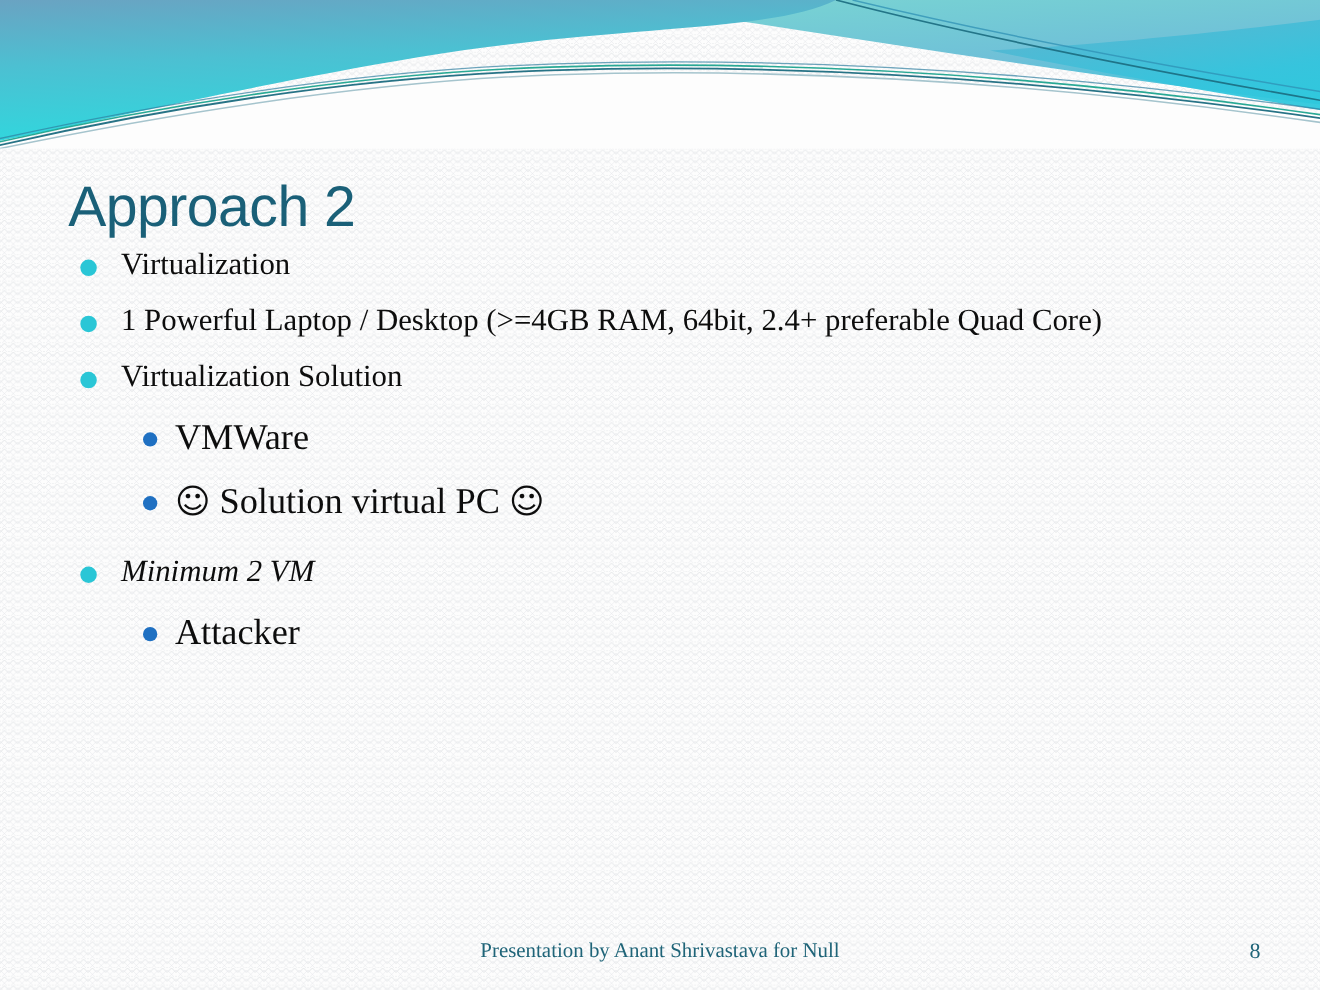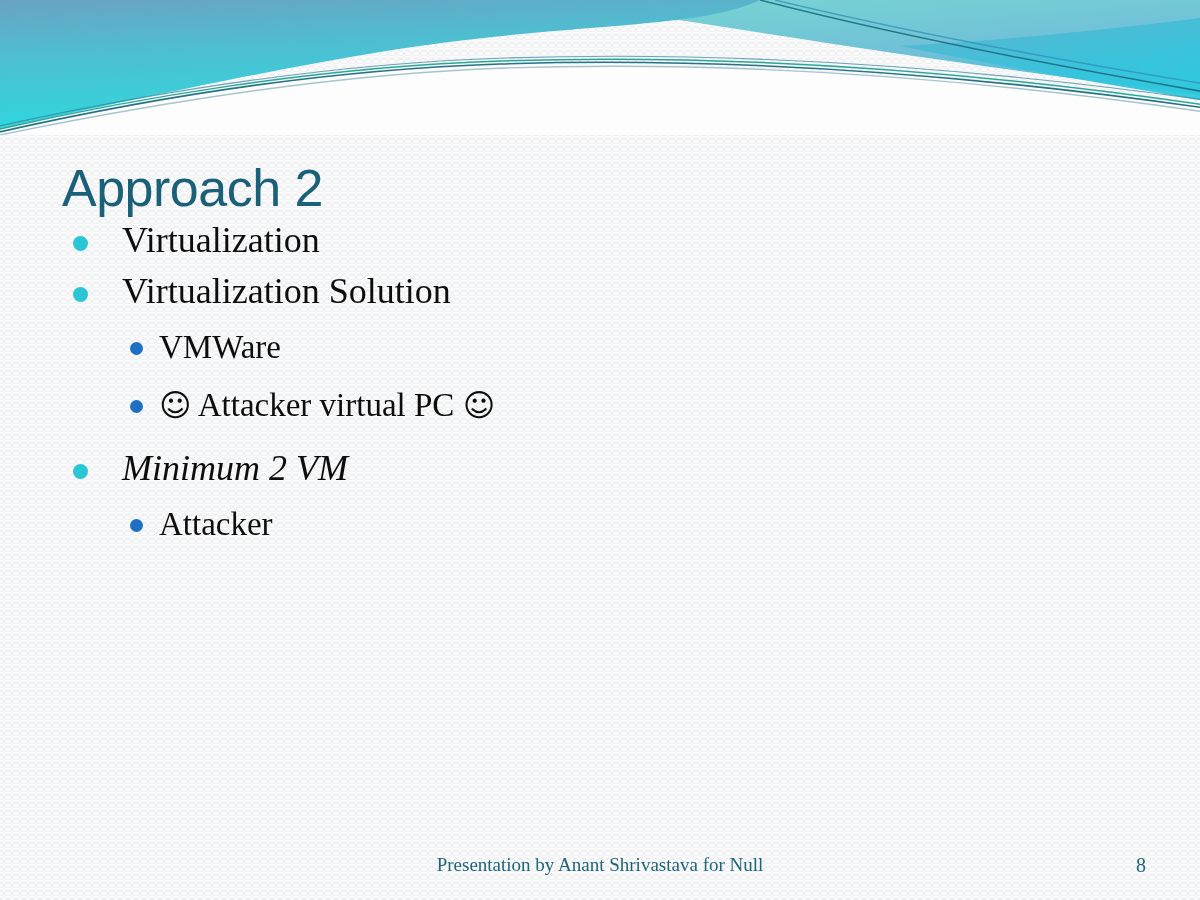--- a/index.html
+++ b/index.html
@@ -45,22 +45,22 @@
   }
 
   
   #body {
     position:absolute;
     left:62px; top:216px;
     width:1100px;
   }
   .l1 {
     position:relative;
-    padding-left:60px;
-    font-size:36px;
+    padding-left:48px;
+    font-size:28px;
     line-height:49px;
     color:#0d0d0d;
     margin-bottom:2px;
     font-family:"Liberation Serif", serif;
   }
   .l1 > .bullet {
     position:absolute;
     left:11px; top:20px;
     width:15px; height:15px;
     border-radius:50%;
@@ -153,35 +153,39 @@
 
   <div id="title">Approach 2</div>
 
   <div id="body">
 
     <div class="l1">
       <span class="bullet"></span>
       <span>Virtualization</span>
     </div>
 
-
     <div class="l1">
       <span class="bullet"></span>
+      <span>1 Powerful Laptop / Desktop (&gt;=4GB RAM, 64bit, 2.4+ preferable Quad Core)</span>
+    </div>
+
+    <div class="l1">
+      <span class="bullet"></span>
       <span>Virtualization Solution</span>
     </div>
 
     <div class="l2">
       <span class="bullet"></span>
       <span>VMWare</span>
     </div>
 
 
     <div class="l2">
       <span class="bullet"></span>
-      <span class="smiley">☺</span><span> Attacker virtual PC </span><span class="smiley">☺</span>
+      <span class="smiley">☺</span><span> Solution virtual PC </span><span class="smiley">☺</span>
     </div>
 
     <div class="l1" style="margin-top:10px;font-style:italic;">
       <span class="bullet"></span>
       <span>Minimum 2 VM</span>
     </div>
 
 
     <div class="l2">
       <span class="bullet"></span>

